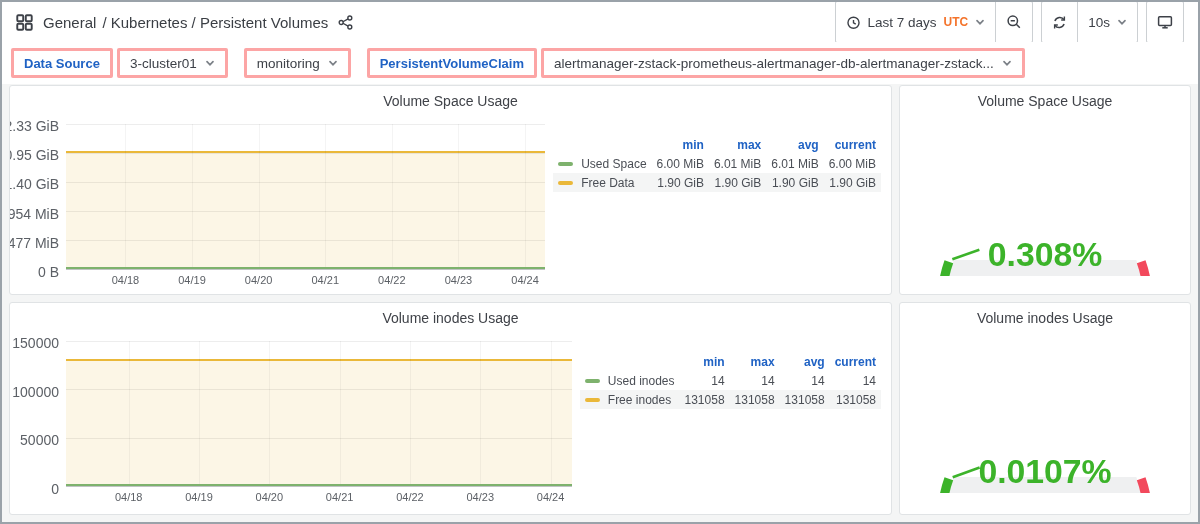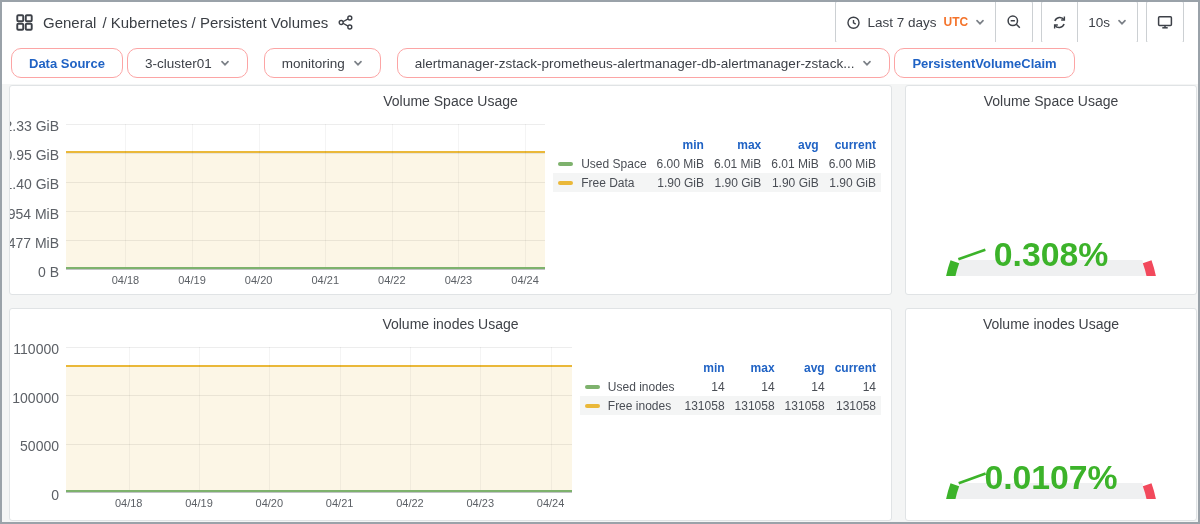--- a/index.html
+++ b/index.html
@@ -20,28 +20,28 @@
          background:#fff; border:1px solid #ccd0d3; border-radius:2px; font-size:13.5px;
          color:#3d4148; cursor:pointer; font-family:inherit; }
   .btn-group .btn + .btn { margin-left:-1px; border-radius:0 2px 2px 0; }
   .btn-group .btn:first-child { border-radius:2px 0 0 2px; }
   .utc { color:#f4742c; font-size:12px; font-weight:700; }
   .caret { color:#7b8087; display:inline-flex; }
 
   
   .vars { height:42px; flex:0 0 42px; background:#fff; display:flex; align-items:center; padding:0 9px; }
   .var-group { display:flex; gap:4px; margin-right:16px; }
-  .chip { height:30px; display:inline-flex; align-items:center; padding:0 17px;
-          background:#fff; border:1px solid #fca5a5; border-radius:10px; cursor:pointer; }
+  .chip { height:30px; display:inline-flex; align-items:center; padding:0 10px;
+          background:#fff; border:3px solid #fca5a5; border-radius:2px; cursor:pointer; }
   .chip.label { color:#1f62c4; font-size:13px; font-weight:700; }
   .chip.value { color:#3d4148; font-size:13.5px; gap:8px; white-space:nowrap; }
 
   
   .grid { flex:1; display:grid; grid-template-columns:883px 292px; grid-template-rows:210px 213px;
-          gap:13px; padding:1px 7px 0 7px; background:#f4f5f5; }
+          gap:7px; padding:1px 7px 0 7px; background:#f4f5f5; }
   .panel { background:#fff; border:1px solid #e0e3e5; border-radius:3px; overflow:hidden; }
   .panel-title { text-align:center; font-size:14px; font-weight:500; color:#3f4248;
                  padding-top:7px; height:24px; cursor:pointer; }
 
   
   .panel-body { display:flex; padding:6px 8px 0 6px; }
   .chart-col { width:588px; display:flex; }
   .y-axis { width:50px; position:relative; height:146px; margin-top:8px; }
   .ytick { position:absolute; right:7px; font-size:14px; color:#5c6066; white-space:nowrap; }
   .plot { position:relative; flex:1; height:146px; margin-top:8px; border-bottom:1px solid #cfd2d4; }
@@ -168,29 +168,29 @@
         <button class="chip value">
           <span>monitoring</span>
           <span class="caret">
             <svg width="10" height="7" viewBox="0 0 10 7" fill="none" stroke="currentColor" stroke-width="1.7" stroke-linecap="round">
               <path d="M2,1.6 L5,4.8 L8,1.6"></path>
             </svg>
           </span>
         </button>
       </div>
       <div class="var-group">
+        <button class="chip label">PersistentVolumeClaim</button>
         <button class="chip value">
           <span>alertmanager-zstack-prometheus-alertmanager-db-alertmanager-zstack...</span>
           <span class="caret">
             <svg width="10" height="7" viewBox="0 0 10 7" fill="none" stroke="currentColor" stroke-width="1.7" stroke-linecap="round">
               <path d="M2,1.6 L5,4.8 L8,1.6"></path>
             </svg>
           </span>
         </button>
-        <button class="chip label">PersistentVolumeClaim</button>
       </div>
     </div>
 
   <div class="grid">
 
     <section class="panel">
       <h2 class="panel-title">Volume Space Usage</h2>
       <div class="panel-body">
         <div class="chart-col">
           <div class="y-axis">
@@ -270,21 +270,21 @@
             <text x="130" y="150" text-anchor="middle" font-size="33" font-weight="700" fill="#3cb32a">0.308%</text>
           </svg>
         </div>
     </section>
 
     <section class="panel">
       <h2 class="panel-title">Volume inodes Usage</h2>
       <div class="panel-body">
         <div class="chart-col">
           <div class="y-axis">
-              <div class="ytick" style="top: calc(0% - 6px);">110000</div>
+              <div class="ytick" style="top: calc(0% - 6px);">150000</div>
               <div class="ytick" style="top: calc(33.3333% - 6px);">100000</div>
               <div class="ytick" style="top: calc(66.6667% - 6px);">50000</div>
               <div class="ytick" style="top: calc(100% - 6px);">0</div>
             </div>
           <div class="plot">
               <div class="fill" style="height: 87.37%; background: rgb(252, 246, 230); border-top: 2px solid rgb(234, 184, 57);"></div>
               <div class="hgrid" style="top: 0%;"></div>
               <div class="hgrid" style="top: 33.3333%;"></div>
               <div class="hgrid" style="top: 66.6667%;"></div>
               <div class="hgrid" style="top: 100%;"></div>

